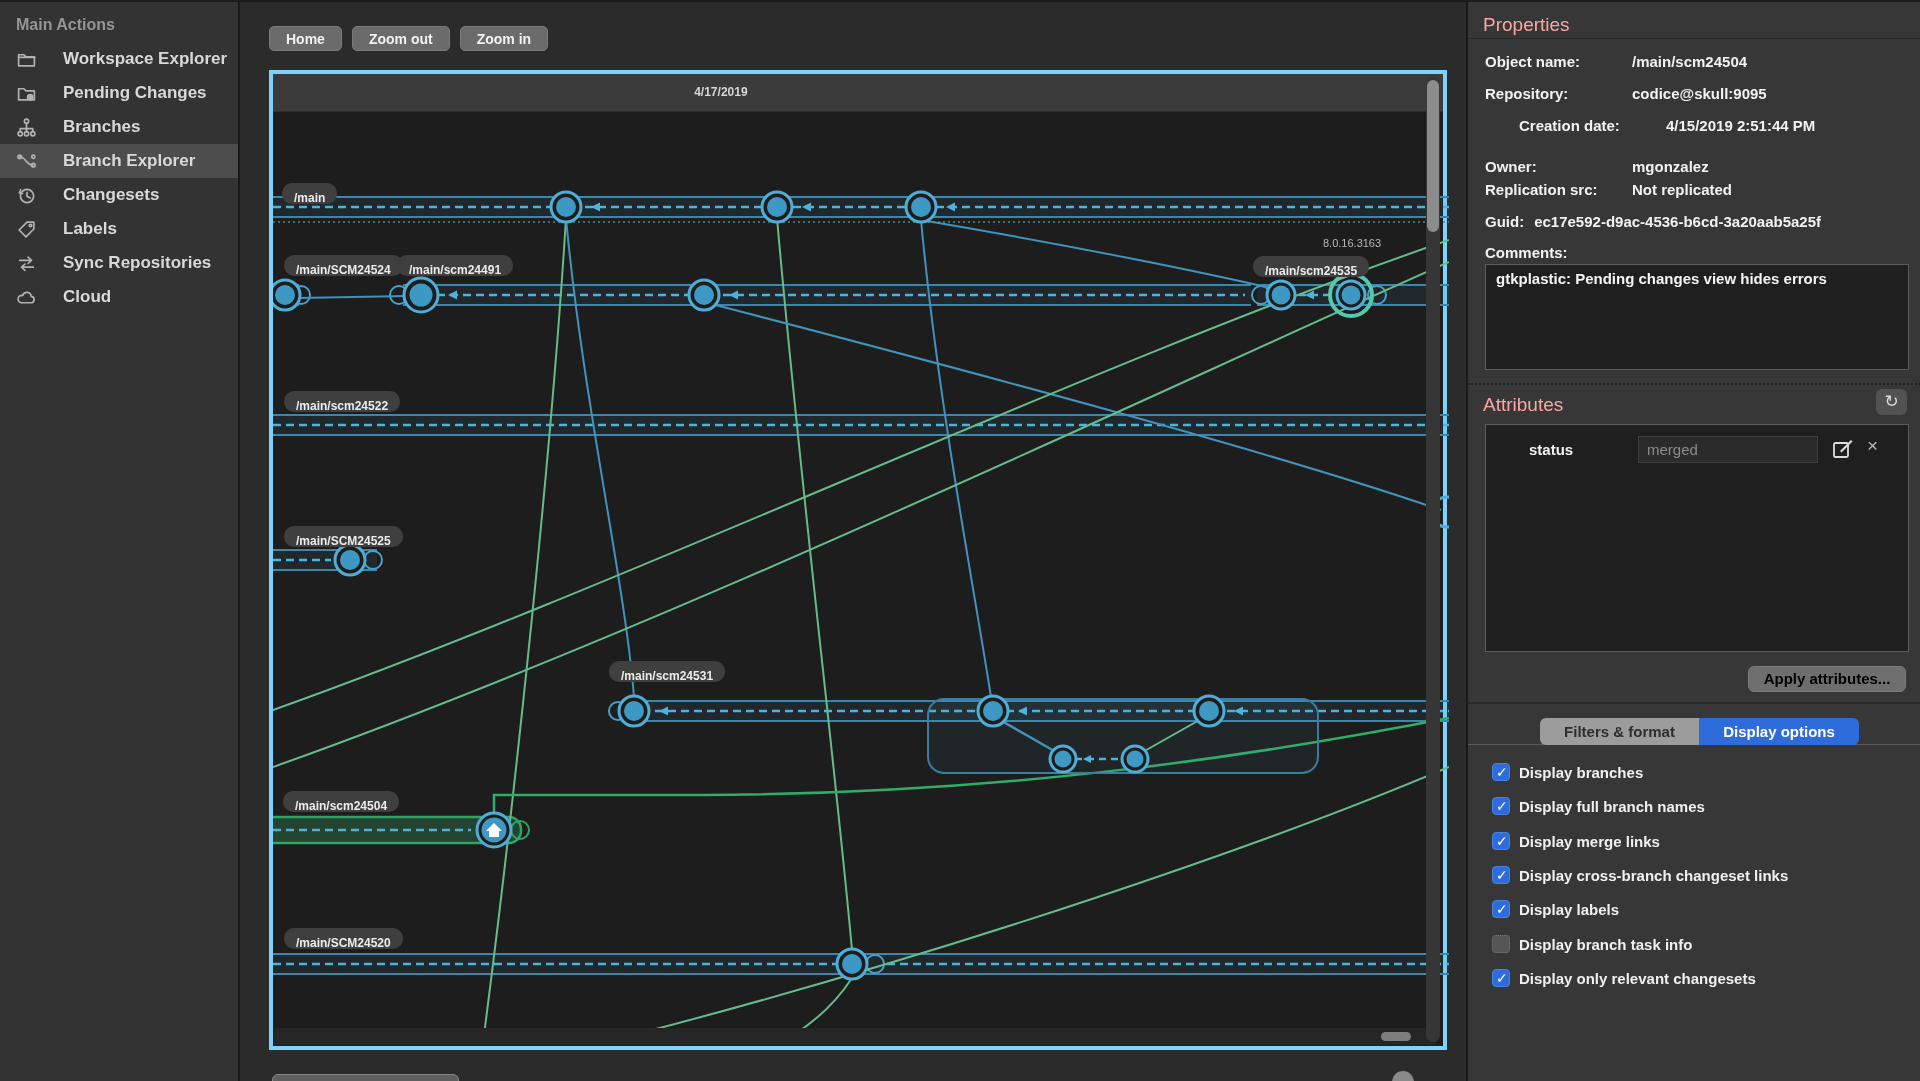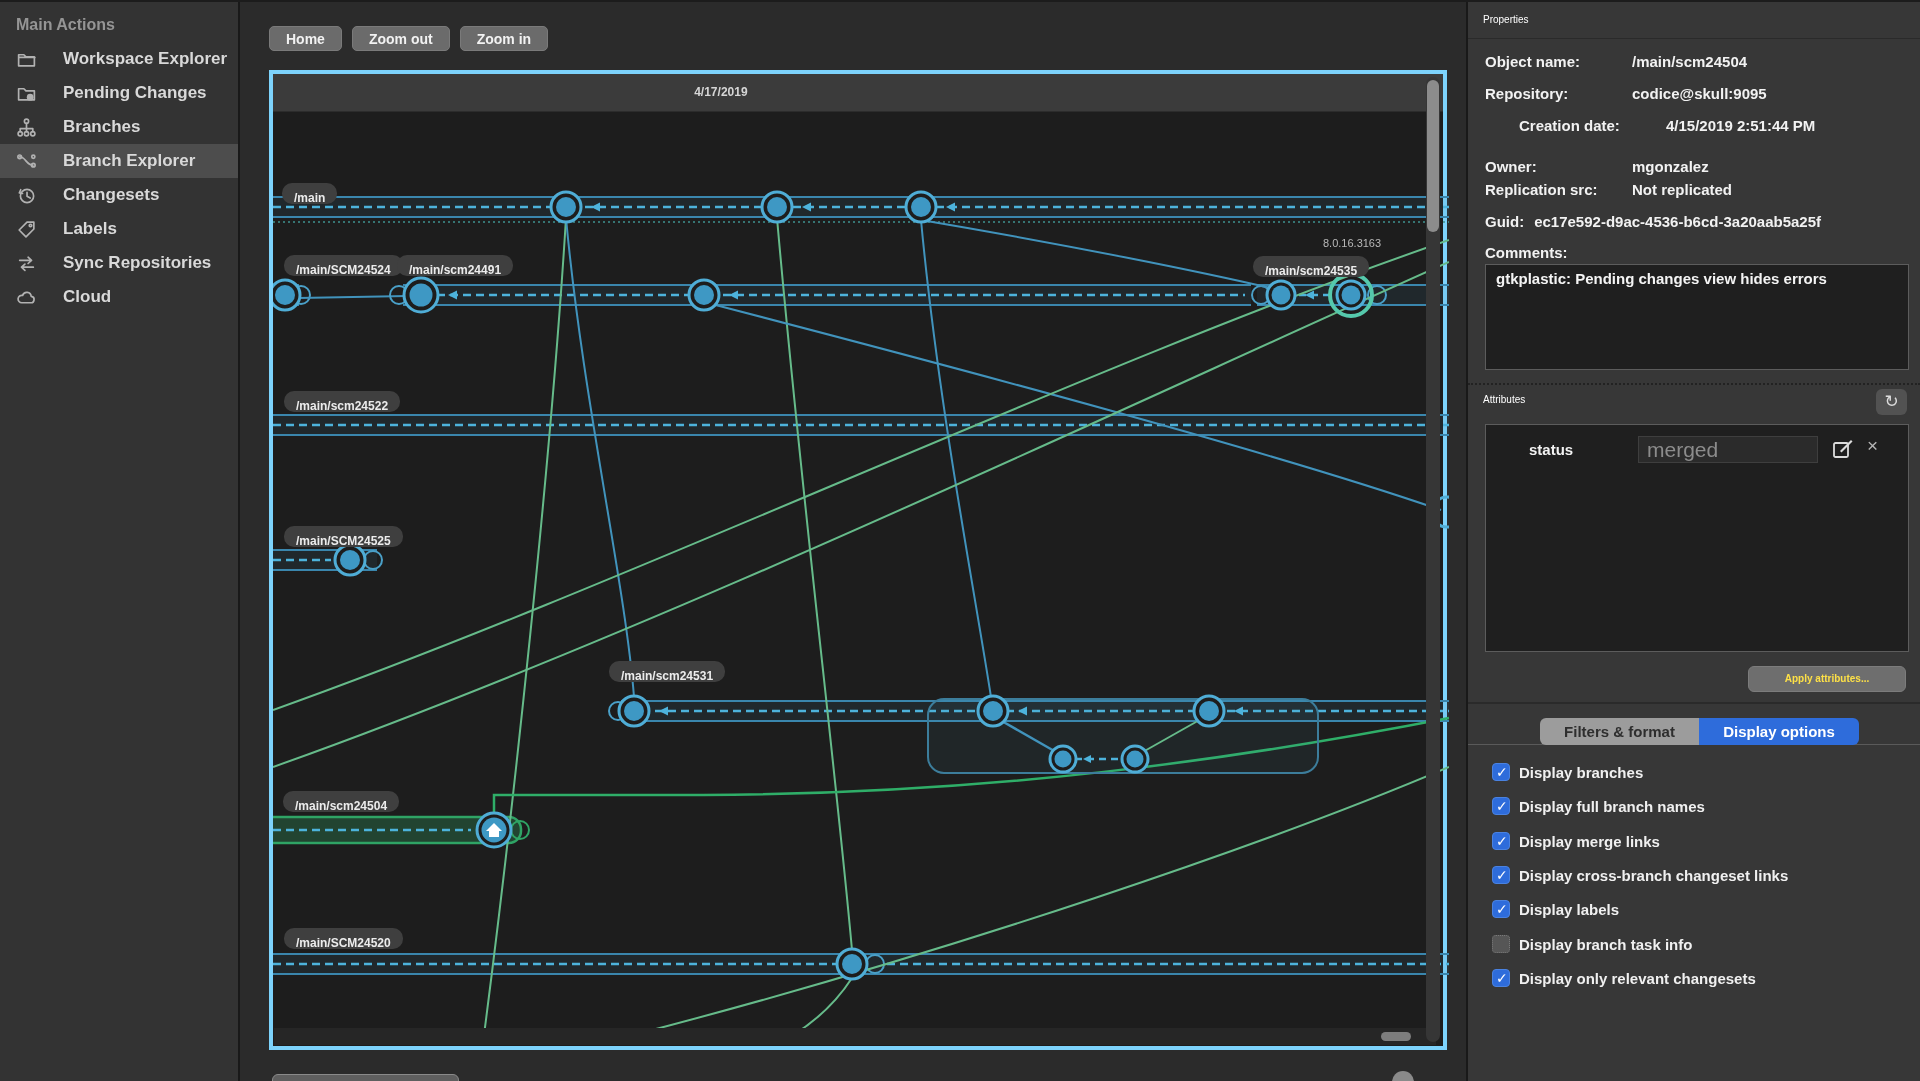--- a/index.html
+++ b/index.html
@@ -27,35 +27,35 @@
   .version-label { position:absolute; font-size:11px; color:#b9b9b9; }
   .hstrip { position:absolute; left:1px; bottom:1px; height:17px; width:1162px; background:#262626; }
   .hthumb { position:absolute; left:1108px; bottom:5px; width:30px; height:9px; background:#7d7d7d; border-radius:5px; }
   .vtrack { position:absolute; right:3px; top:3px; bottom:4px; width:14px; background:#363636; border-radius:7px; }
   .vthumb { position:absolute; left:1px; top:3px; width:12px; height:152px; background:#8c8c8c; border-radius:6px; }
   .partial-button { position:absolute; left:30px; top:1072px; width:187px; height:26px; background:#5f5f5f; border:1px solid #8a8a8a; border-radius:6px; }
   .partial-circle { position:absolute; left:1150px; top:1069px; width:22px; height:22px; background:#8a8a8a; border-radius:50%; }
 
   
   .rightpanel { position:absolute; left:1466px; top:0; width:454px; height:100%; background:#373737; border-left:2px solid #191919; font-size:15px; }
-  .panel-title { position:absolute; left:15px; color:#ffffff; font-size:10px; }
+  .panel-title { position:absolute; left:15px; color:#fca5a5; font-size:19px; }
   .hrline { position:absolute; left:0; width:100%; border-top:1px solid #2a2a2a; }
   .prop-row { position:absolute; left:17px; white-space:nowrap; }
   .prop-label { display:inline-block; width:147px; font-weight:bold; color:#f2f2f2; }
   .prop-row.inline .prop-label { width:auto; margin-right:10px; }
   .prop-value { font-weight:600; color:#f2f2f2; }
   .comments-box { position:absolute; left:17px; top:262px; width:424px; height:106px; background:#1f1f1f; border:1px solid #5c5c5c; padding:5px 10px; font-weight:bold; color:#f4f4f4; }
   .dotted-div { position:absolute; left:0; top:381px; width:100%; border-top:2px dotted #222; }
   .refresh-btn { position:absolute; left:408px; top:387px; width:31px; height:26px; background:#525252; border-radius:6px; color:#dcdcdc; font-size:17px; text-align:center; line-height:25px; }
   .attr-panel { position:absolute; left:17px; top:422px; width:424px; height:228px; background:#1f1f1f; border:1px solid #5c5c5c; }
   .attr-name { position:absolute; left:23px; top:16px; font-weight:bold; color:#f2f2f2;margin-left:20px; }
-  .attr-input { position:absolute; left:152px; top:11px; width:180px; height:27px; background:#2b2b2b; border:1px solid #3e3e3e; color:#8c8c8c; font-size:21px; padding:0 8px; font-family:inherit; }
+  .attr-input { position:absolute; left:152px; top:11px; width:180px; height:27px; background:#2b2b2b; border:1px solid #3e3e3e; color:#8c8c8c; font-size:15px; padding:0 8px; font-family:inherit; }
   .attr-edit { position:absolute; left:345px; top:12px; }
   .attr-x { position:absolute; left:381px; top:10px; color:#b5b5b5; font-size:19px; }
-  .apply-btn { position:absolute; left:280px; top:664px; width:158px; height:26px; background:#6e6e6e; border:1px solid #7c7c7c; border-radius:6px; font-size:10px; font-weight:bold; color:#fde047; text-align:center; line-height:24px; }
+  .apply-btn { position:absolute; left:280px; top:664px; width:158px; height:26px; background:#6e6e6e; border:1px solid #7c7c7c; border-radius:6px; font-size:15px; font-weight:bold; color:#000000; text-align:center; line-height:24px; }
   .opts-border { position:absolute; left:0; top:742px; width:100%; border-top:1px solid #5a5a5a; }
   .tab { position:absolute; top:716px; height:27px; font-weight:bold; text-align:center; line-height:27px; }
   .tab.gray { left:72px; width:159px; background:#9c9c9c; color:#2e2e2e; border-radius:6px 0 0 6px; }
   .tab.blue { left:231px; width:160px; background:#2e6cdb; color:#ffffff; border-radius:0 6px 6px 0; }
   .cb-row { position:absolute; left:24px; display:flex; align-items:center; gap:9px; font-weight:600; color:#f0f0f0; }
   .cb-box { width:18px; height:18px; border-radius:4px; background:#565656; border:1px dotted #7a7a7a; position:relative; }
   .cb-row.checked .cb-box { background:#2e6cdb; border:1px solid #4a82e0; }
   .cb-row.checked .cb-box::after { content:"\2713"; position:absolute; left:3px; top:0px; font-size:14px; font-weight:bold; color:#fff; }
   .sep700 { position:absolute; left:0; top:700px; width:100%; border-top:2px solid #2a2a2a; }
 </style>

